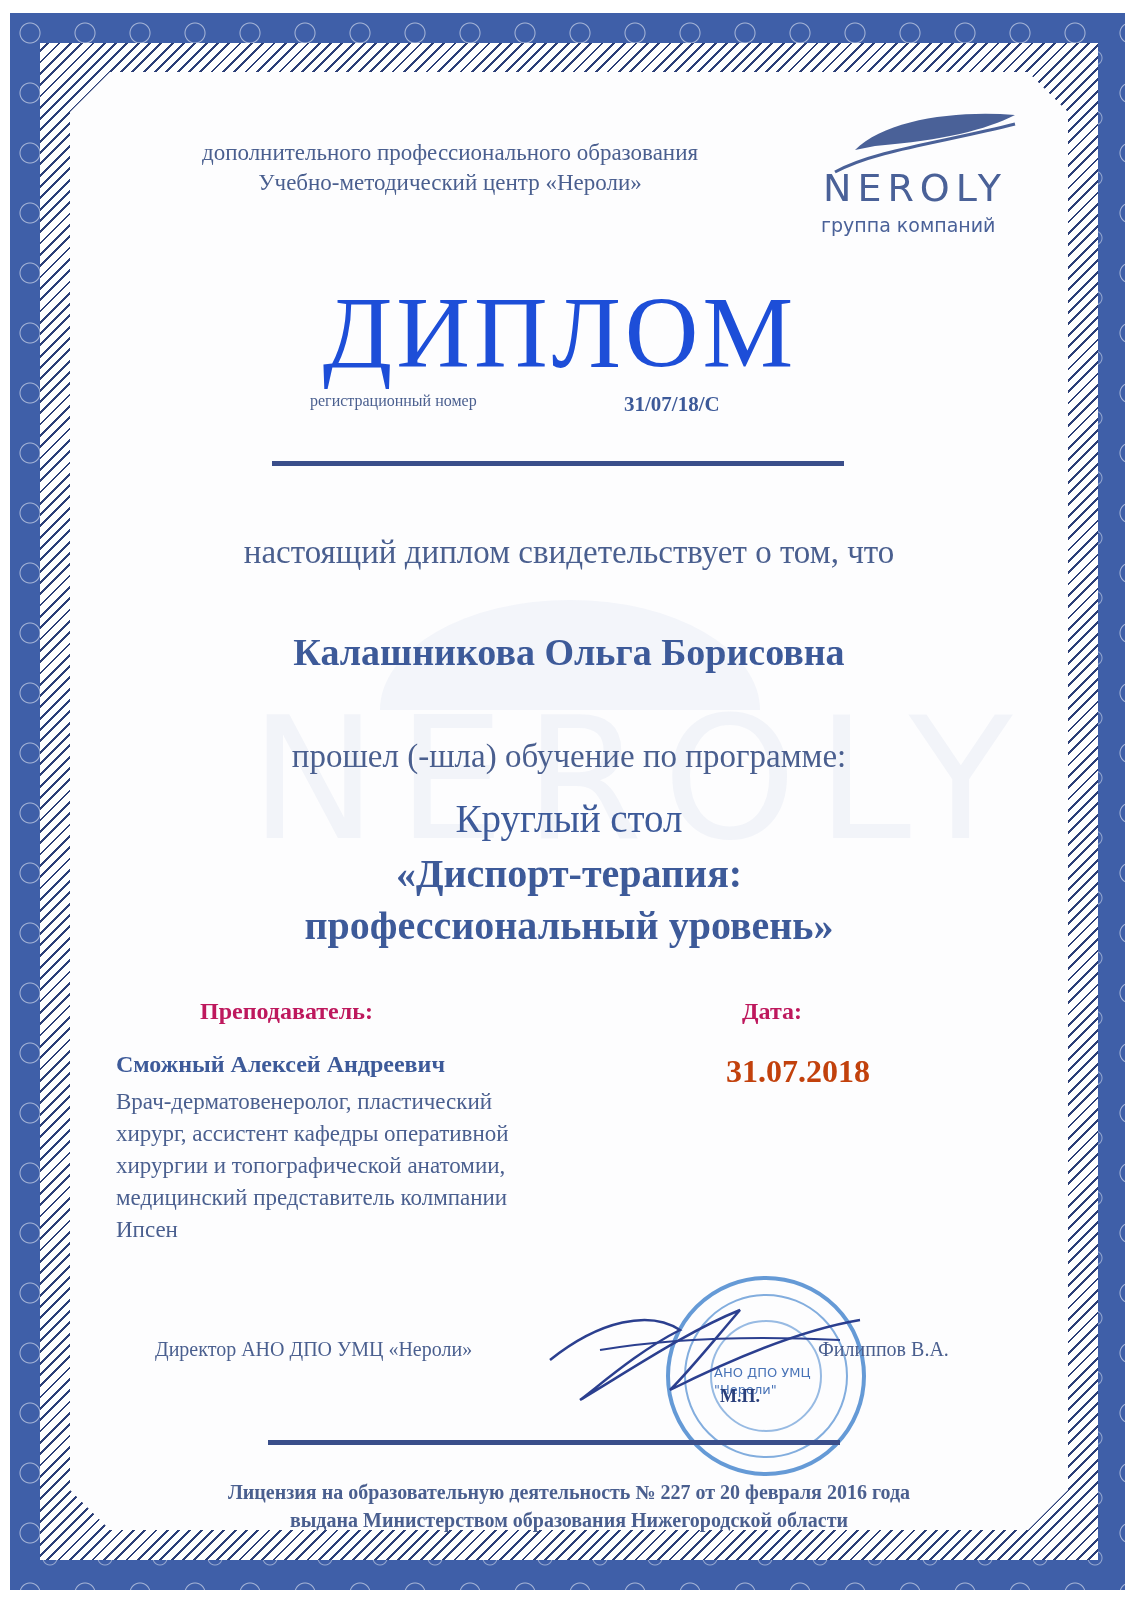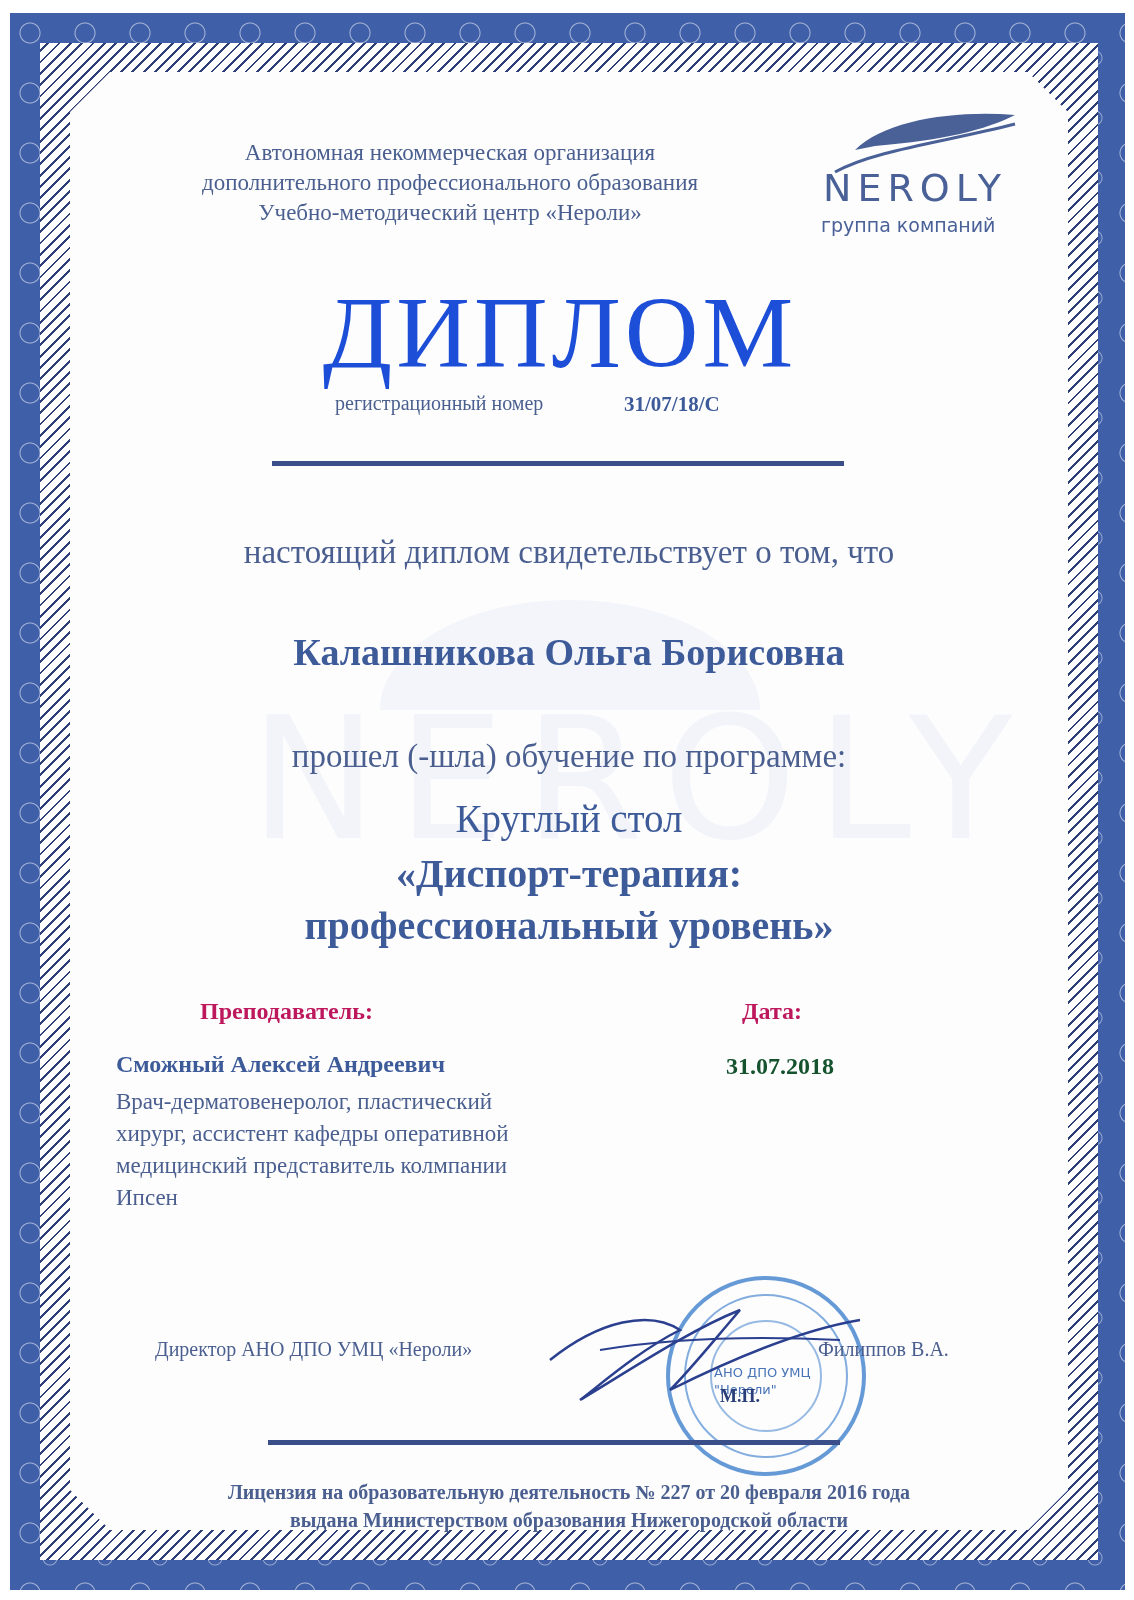--- a/index.html
+++ b/index.html
@@ -36,36 +36,36 @@
   }
   .org { position: absolute; left: 100px; top: 138px; width: 700px; text-align: center;
     font-size: 23px; line-height: 30px; color: #4a5f8f; }
   .logo { position: absolute; left: 815px; top: 110px; width: 210px; height: 140px; }
   .logo-wordmark { position: absolute; left: 8px; top: 56px; font-family: "DejaVu Sans", sans-serif;
     font-size: 38px; letter-spacing: 6px; color: #4a6198; font-weight: normal; }
   .logo-sub { position: absolute; left: 6px; top: 104px; font-family: "DejaVu Sans", sans-serif;
     font-size: 19px; color: #4a6198; }
   .title { position: absolute; left: 300px; top: 278px; width: 520px; text-align: center;
     font-size: 102px; letter-spacing: 4px; color: #1d4ed8; line-height: 110px; }
-  .reg { position: absolute; left: 310px; top: 392px; font-size: 20px; color: #4a5f8f; margin-left: 25px; }
+  .reg { position: absolute; left: 310px; top: 392px; font-size: 16px; color: #4a5f8f; }
   .reg-num { position: absolute; left: 624px; top: 392px; font-size: 21px; font-weight: bold; color: #3d5a99; }
   .rule { position: absolute; height: 5px; background: #3a4e8a; }
   .rule1 { left: 272px; top: 461px; width: 572px; }
   .rule2 { left: 268px; top: 1440px; width: 572px; }
   .center { position: absolute; left: 70px; width: 998px; text-align: center; }
   .certifies { top: 534px; font-size: 33px; color: #4a5f8f; }
   .recipient { top: 630px; font-size: 38px; font-weight: bold; color: #3d5a99; }
   .completed { top: 738px; font-size: 33px; color: #4a5f8f; }
   .prog-type { top: 796px; font-size: 39px; color: #3d5a99; }
   .prog-name { top: 848px; font-size: 40px; font-weight: bold; color: #3d5a99; line-height: 52px; }
   .lbl { position: absolute; font-size: 24px; font-weight: bold; color: #be185d; font-family: Liberation Serif, serif; }
   .teacher-label { left: 200px; top: 998px; }
   .date-label { left: 742px; top: 998px; }
   .teacher-name { position: absolute; left: 116px; top: 1051px; font-size: 24px; font-weight: bold; color: #3d5a99; }
-  .date-value { position: absolute; left: 726px; top: 1053px; font-size: 24px; font-weight: bold; color: #14532d; }
+  .date-value { position: absolute; left: 726px; top: 1053px; font-size: 32px; font-weight: bold; color: #c2410c; }
   .teacher-desc { position: absolute; left: 116px; top: 1086px; width: 540px; font-size: 23px; line-height: 32px; color: #4a5f8f; }
   .director { position: absolute; left: 155px; top: 1338px; font-size: 20px; color: #4a5f8f; }
   .director-name { position: absolute; left: 818px; top: 1338px; font-size: 20px; color: #4a5f8f; }
   .stamp { position: absolute; left: 666px; top: 1276px; width: 200px; height: 200px; border-radius: 50%;
     border: 4px solid rgba(49,120,200,0.75); box-sizing: border-box; }
   .stamp::before { content: ""; position: absolute; left: 14px; top: 14px; right: 14px; bottom: 14px;
     border-radius: 50%; border: 2px solid rgba(49,120,200,0.6); }
   .stamp::after { content: ""; position: absolute; left: 40px; top: 40px; right: 40px; bottom: 40px;
     border-radius: 50%; border: 2px solid rgba(49,120,200,0.5); }
   .stamp-text { position: absolute; left: 44px; top: 84px; width: 112px; text-align: left;
@@ -79,21 +79,20 @@
 <body>
 
 <div class="frame-outer"></div>
 <div class="frame-stripes"></div>
 <div class="paper"></div>
 
 <div class="wm-swoosh"></div>
 <div class="watermark">NEROLY</div>
 
 <div class="org">
-  <div>Автономная некоммерческая организация</div>
   <div>дополнительного профессионального образования</div>
   <div>Учебно-методический центр «Нероли»</div>
 </div>
 
 <div class="logo">
   <svg width="210" height="70" viewBox="0 0 210 70" style="position:absolute;left:0;top:0;">
     <path d="M40 40 C70 10, 140 0, 200 5 C170 20, 130 30, 60 36 Z" fill="#4a6198"></path>
     <path d="M20 62 C60 40, 130 32, 200 14" stroke="#4a6198" stroke-width="3" fill="none"></path>
   </svg>
   <div class="logo-wordmark">NEROLY</div>
@@ -114,20 +113,21 @@
   <div>профессиональный уровень»</div>
 </div>
 
 <div class="lbl teacher-label">Преподаватель:</div>
 <div class="lbl date-label">Дата:</div>
 <div class="teacher-name">Сможный Алексей Андреевич</div>
 <div class="date-value">31.07.2018</div>
 <div class="teacher-desc">
   <div>Врач-дерматовенеролог, пластический</div>
   <div>хирург, ассистент кафедры оперативной</div>
+  <div>хирургии и топографической анатомии,</div>
   <div>медицинский представитель колмпании</div>
   <div>Ипсен</div>
 </div>
 
 <div class="stamp">
   <div class="stamp-text">
     <div>АНО ДПО УМЦ</div>
     <div>"Нероли"</div>
   </div>
 </div>

